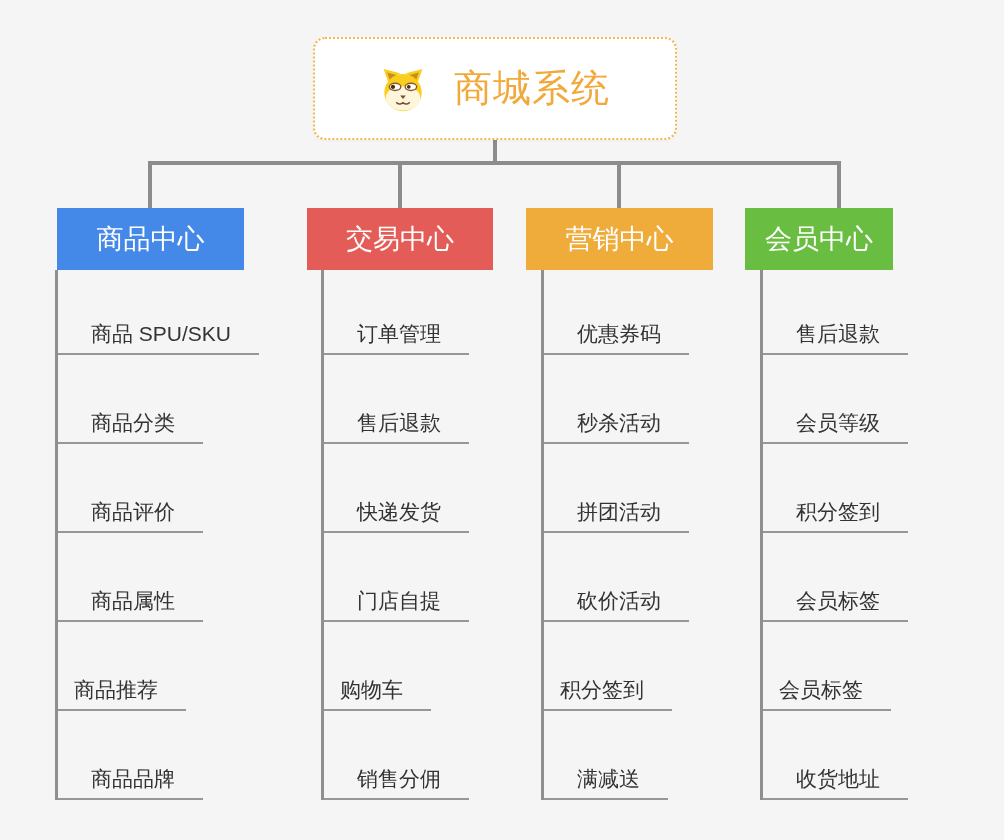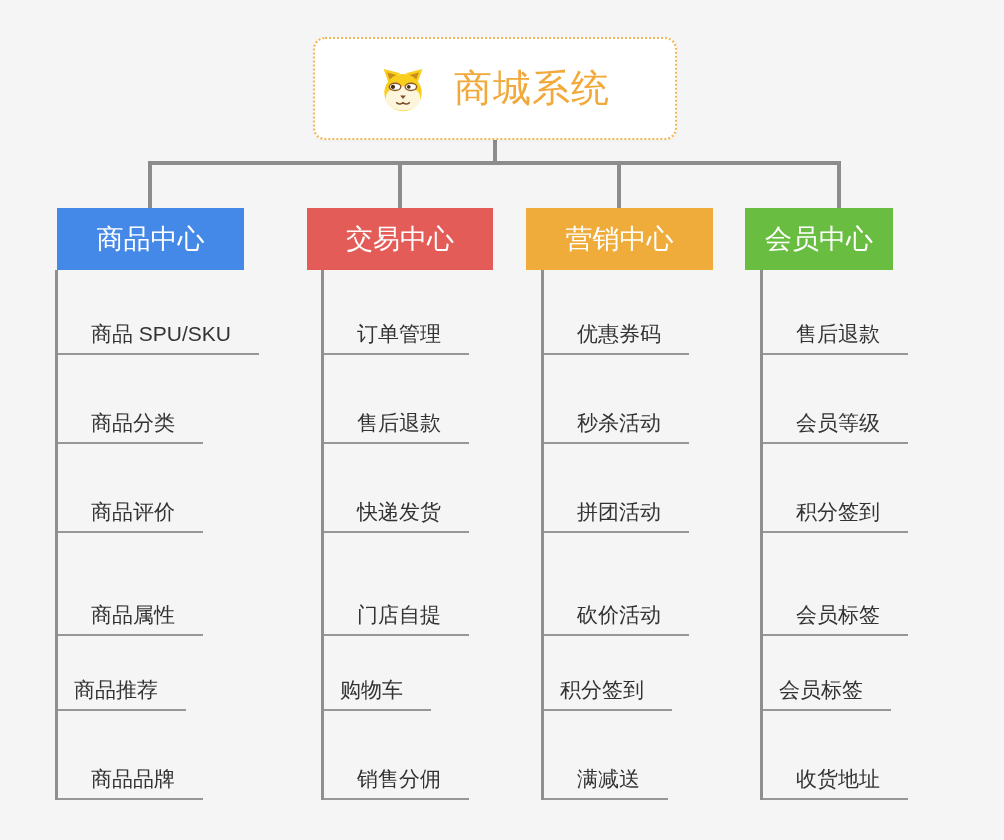--- a/index.html
+++ b/index.html
@@ -63,21 +63,21 @@
     position:absolute;left:0;height:34px;box-sizing:border-box;
     display:flex;align-items:flex-end;
     padding:0 28px 5px 33px;
     border-bottom:2px solid #979797;
     font-size:21px;color:#333333;white-space:nowrap;
     cursor:default;
   }
   .item:nth-child(1){top:51px;}
   .item:nth-child(2){top:140px;}
   .item:nth-child(3){top:229px;}
-  .item:nth-child(4){top:318px;margin-top:14px;}
+  .item:nth-child(4){top:318px;}
   .item:nth-child(5){top:407px;padding-left:16px;}
   .item:nth-child(6){top:496px;}
 </style>
 </head>
 <body>
 
 <div class="canvas">
 
   <div class="line stub"></div>
   <div class="line bus"></div>

